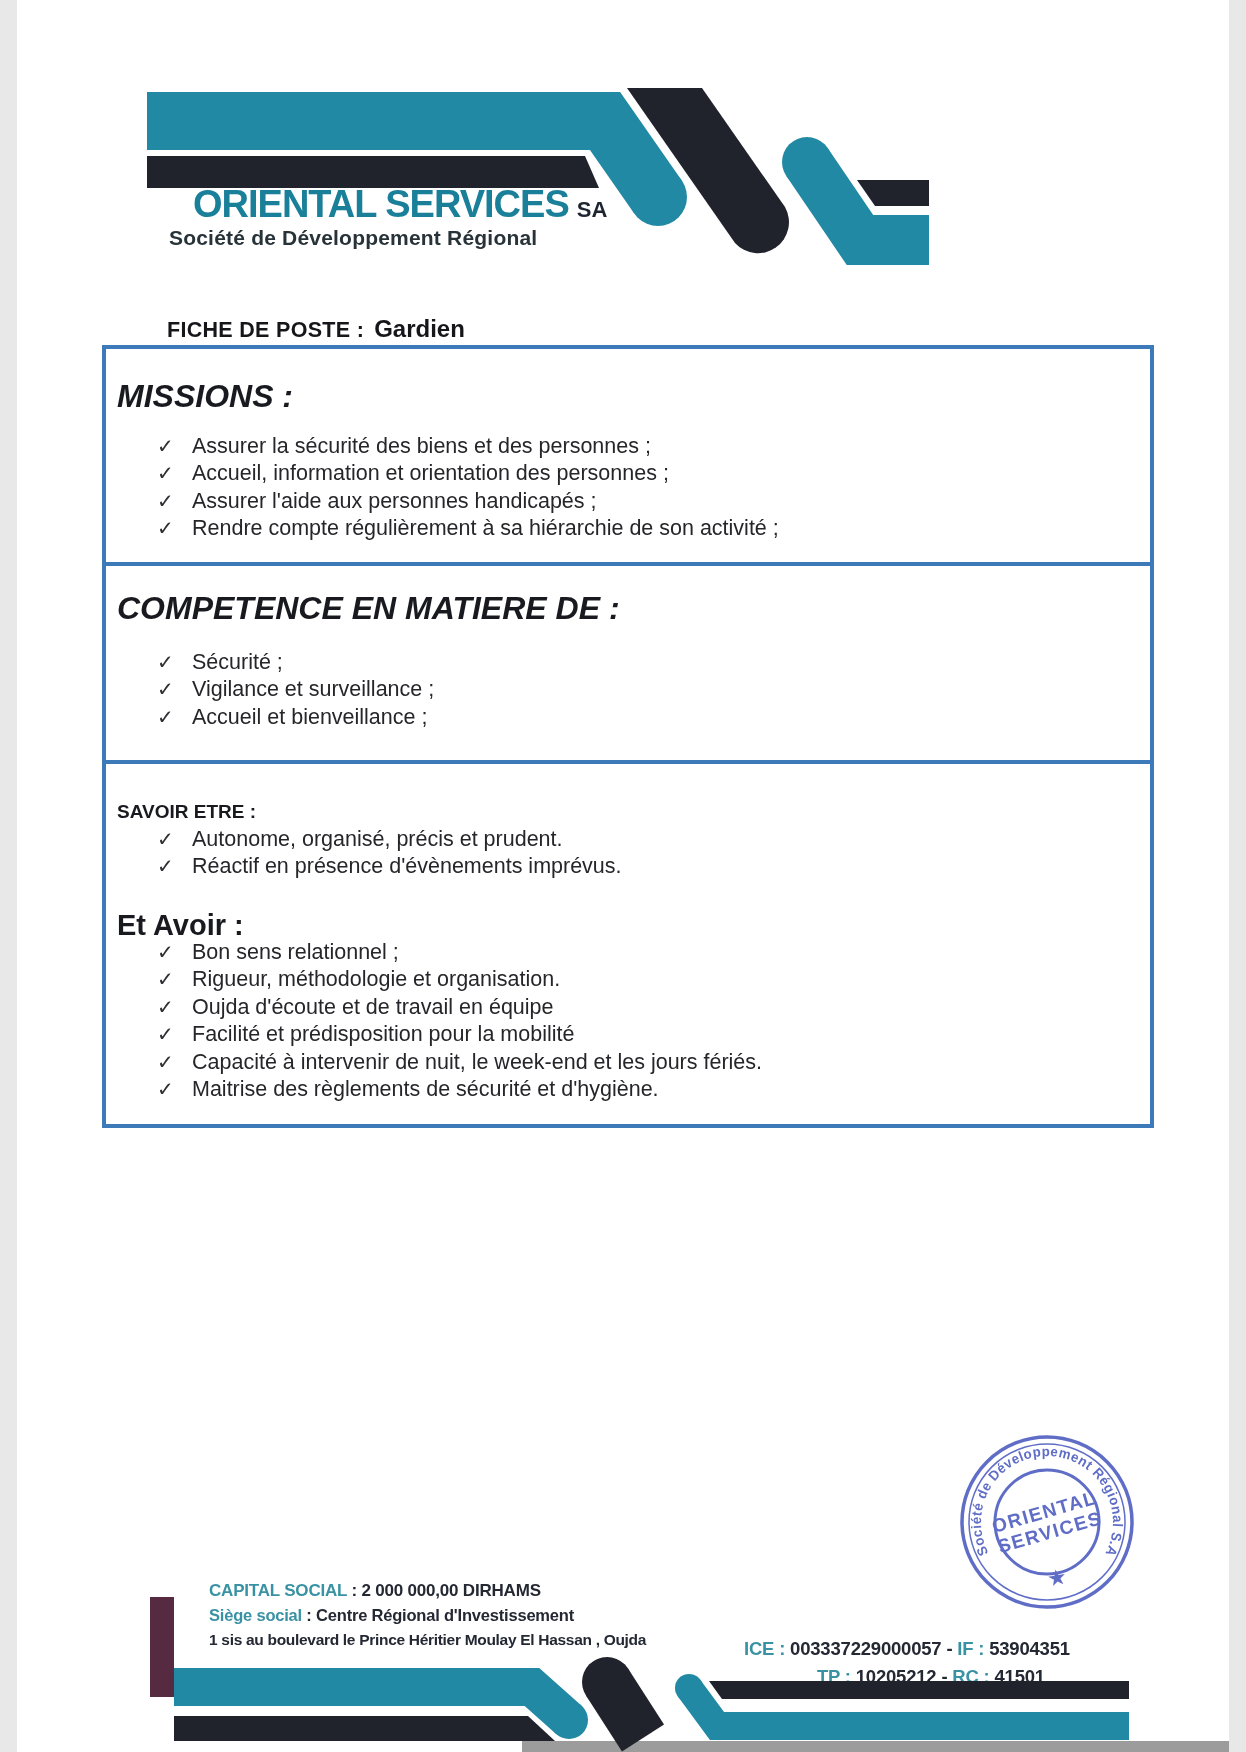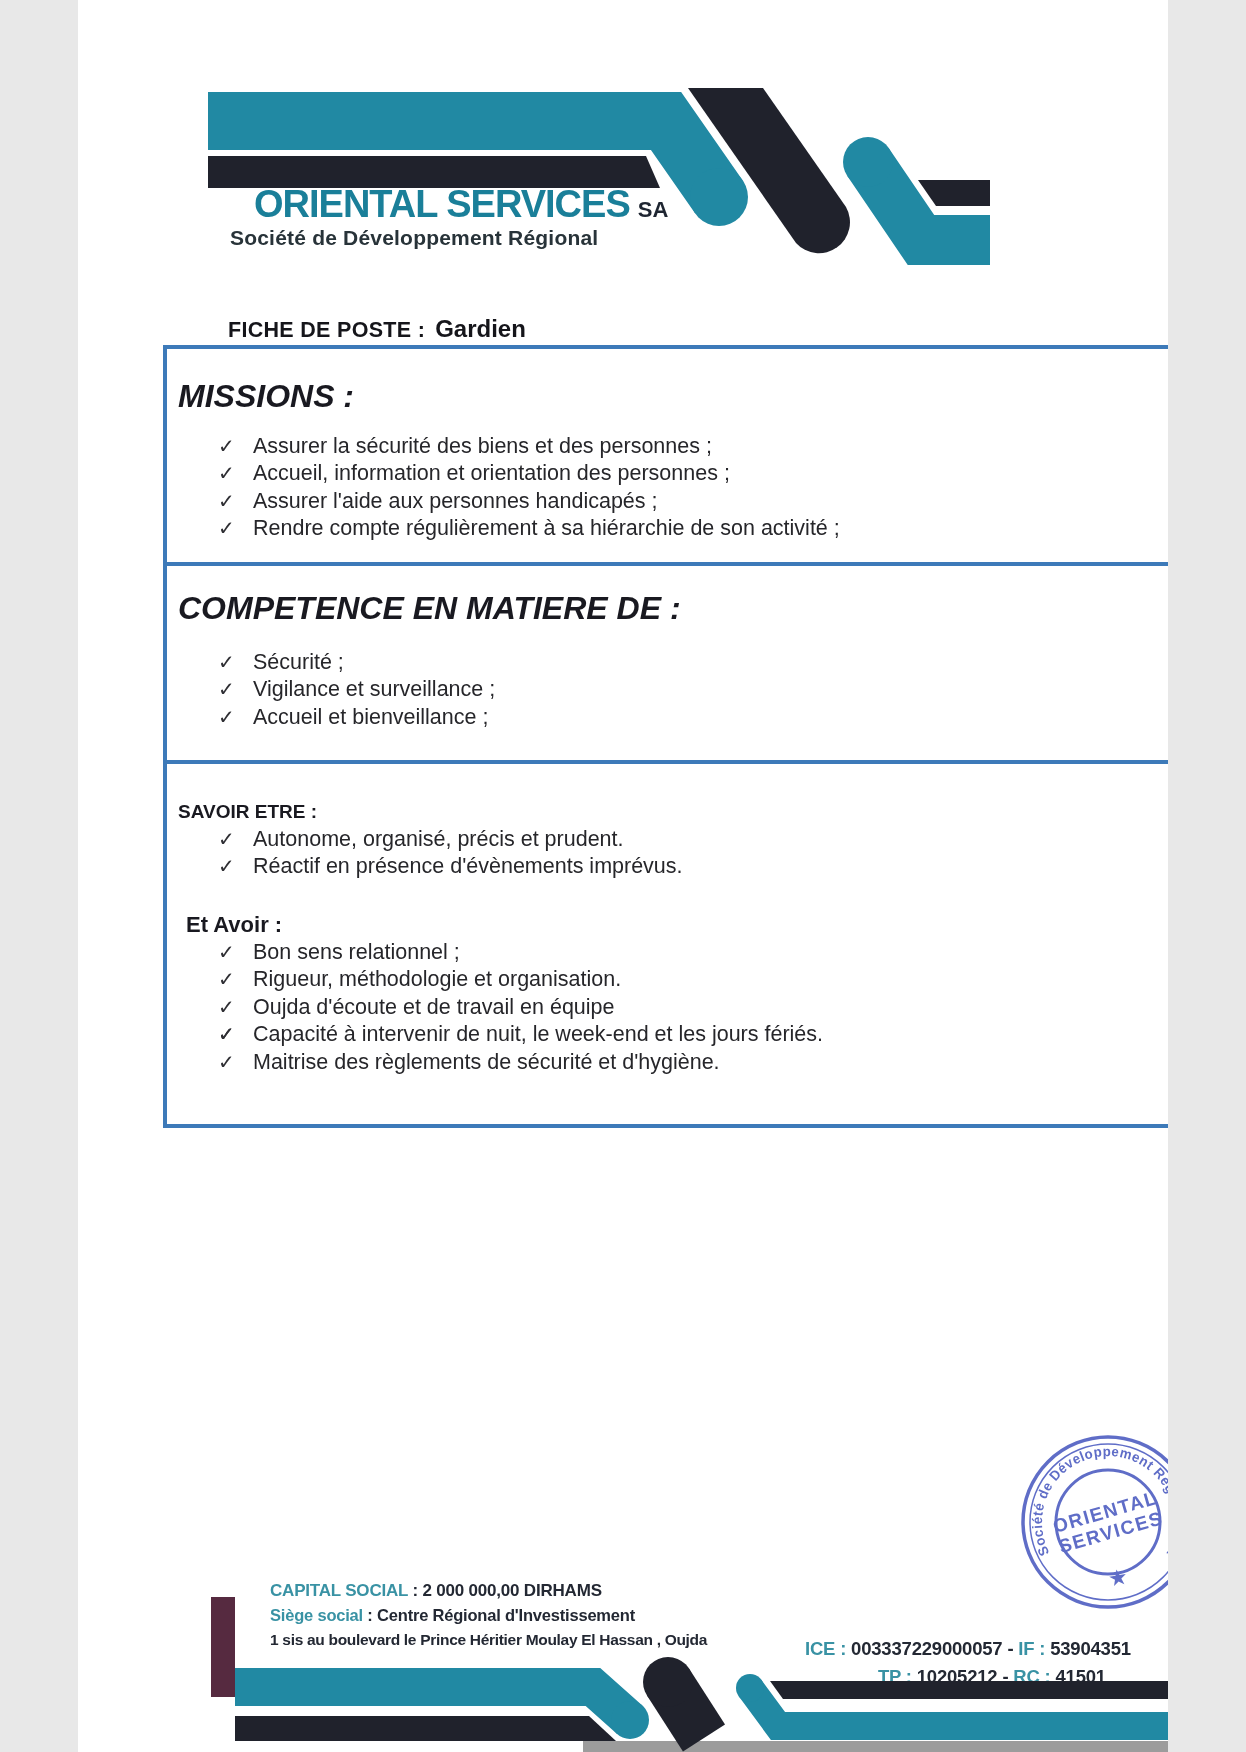--- a/index.html
+++ b/index.html
@@ -1,16 +1,16 @@
 <!DOCTYPE html>
 <html><head>
 <meta charset="utf-8">
 <style>
   html,body{margin:0;padding:0;background:#e8e8e8;}
-  .page{position:relative;width:1090px;height:1752px;background:#ffffff;
+  .page{position:relative;width:1212px;height:1752px;background:#ffffff;
         font-family:"Liberation Sans",sans-serif;overflow:hidden;margin:0 auto;}
   .abs{position:absolute;}
 
   
   .wordmark{position:absolute;left:176px;top:183px;white-space:nowrap;}
   .wordmark .wm{font-size:38px;font-weight:bold;letter-spacing:-1px;color:#1a7f99;}
   .wordmark .sa{font-size:22px;font-weight:bold;color:#1e2531;margin-left:8px;}
   .tagline{position:absolute;left:152px;top:226px;font-size:21px;font-weight:bold;
            letter-spacing:.2px;color:#283339;white-space:nowrap;}
 
@@ -23,21 +23,21 @@
   
   .main-box{position:absolute;left:85px;top:345px;width:1044px;height:775px;
             border:4px solid #3d7ab9;background:transparent;}
   .divider{position:absolute;left:89px;width:1044px;height:4px;background:#3d7ab9;}
 
   
   .cell{position:absolute;left:85px;width:1052px;color:#26262a;}
   .cell h2{margin:0;padding-left:15px;font-size:19px;font-weight:bold;
            line-height:28px;color:#191920;white-space:nowrap;}
   .cell.it h2{font-style:italic;font-size:32px;}
-  .cell.sm h2{font-size:22px;margin-left:8px;}
+  .cell.sm h2{font-size:29px;}
   .cell ul{list-style:none;padding:0;margin:0;}
   .cell li{position:relative;padding-left:90px;font-size:21.5px;line-height:27.4px;
            white-space:nowrap;}
   .chk{position:absolute;left:55px;top:0;font-size:20px;color:#2e2e33;}
 
   
   .foot-line{position:absolute;font-weight:bold;white-space:nowrap;}
   .cap-line{left:192px;top:1581px;font-size:17px;letter-spacing:-.2px;}
   .siege-line{left:192px;top:1606px;font-size:16.5px;letter-spacing:-.2px;}
   .addr-line{left:192px;top:1631px;font-size:15.5px;letter-spacing:-.3px;color:#232833;}
@@ -104,21 +104,21 @@
       <li><span class="chk">✓</span><span>Réactif en présence d'évènements imprévus.</span></li>
     </ul>
   </section>
 
   <section class="cell sm" style="top:911px">
     <h2>Et Avoir :</h2>
     <ul style="margin-top:0">
       <li><span class="chk">✓</span><span>Bon sens relationnel ;</span></li>
       <li><span class="chk">✓</span><span>Rigueur, méthodologie et organisation.</span></li>
       <li><span class="chk">✓</span><span>Oujda d'écoute et de travail en équipe</span></li>
-      <li><span class="chk">✓</span></li>
+      <li><span class="chk">✓</span><span>Facilité et prédisposition pour la mobilité</span></li>
       <li><span class="chk">✓</span><span>Capacité à intervenir de nuit, le week-end et les jours fériés.</span></li>
       <li><span class="chk">✓</span><span>Maitrise des règlements de sécurité et d'hygiène.</span></li>
     </ul>
   </section>
 
   <svg class="abs" style="left:941px;top:1433px;opacity:.88" width="178" height="178" viewBox="-89 -89 178 178">
     <circle cx="0" cy="0" r="85" fill="none" stroke="#4a5ac0" stroke-width="3.5"></circle>
     <circle cx="0" cy="0" r="78" fill="none" stroke="#4a5ac0" stroke-width="1.5"></circle>
     <circle cx="0" cy="0" r="52" fill="none" stroke="#4a5ac0" stroke-width="3"></circle>
     <defs>

